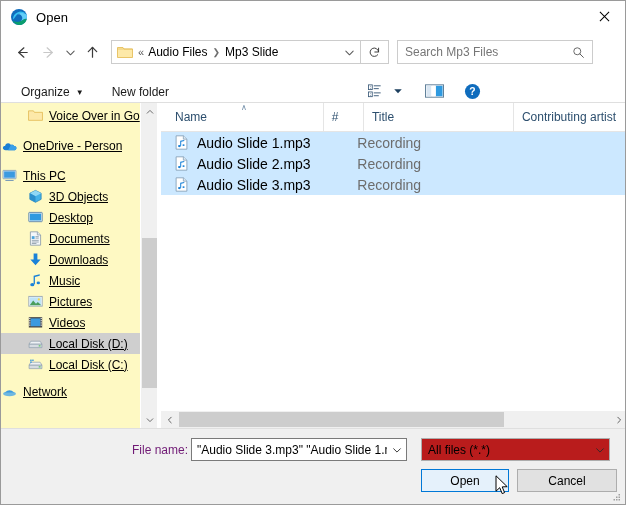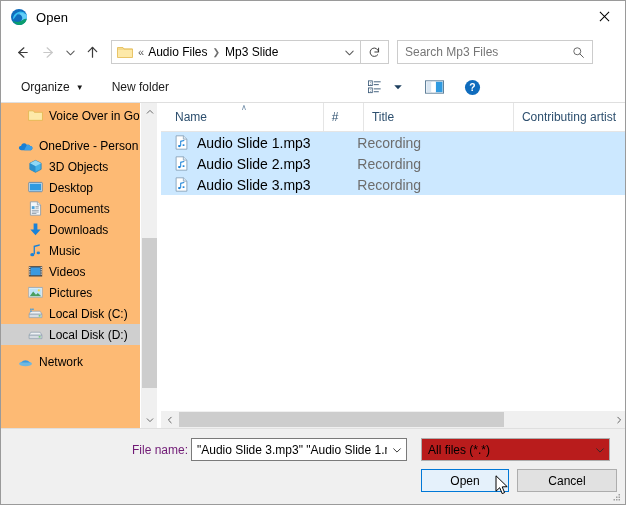--- a/index.html
+++ b/index.html
@@ -137,21 +137,21 @@
   }
   .search-ico { margin-right: 7px; display:flex; }
 
   
   .cmdbar {
     position: absolute;
     left: 0; top: 70px;
     width: 494px; height: 32px;
     background: #ffffff;
     display: flex;
-    align-items: center;
+    align-items: flex-end;
   }
   .cmd-item {
     font-size: 12px;
     color: #1a1a1a;
     display: flex;
     align-items: center;
     padding: 4px 6px;
     white-space: nowrap;
   }
   .cmd-item.organize { margin-left: 14px; }
@@ -185,40 +185,41 @@
     position: absolute;
     left: 0; top: 102px;
     width: 626px; height: 325px;
   }
 
   
   .sidebar {
     position: absolute;
     left: 0; top: 0;
     width: 139px; height: 325px;
-    background: #fdba74;
+    background: #fef9c3;
     overflow: hidden;
+    text-decoration: underline;
   }
   .nav-item {
     height: 21px;
     display: flex;
     align-items: center;
     padding-left: 0;
     white-space: nowrap;
     font-size: 12px;
     color: #000000;
   }
   .nav-item.selected { background: #cfcfcf; }
   .nav-ico {
     width: 16px; height: 16px;
     flex: 0 0 auto;
     display: flex; align-items: center; justify-content: center;
   }
   .nav-label { margin-left: 6px; overflow: hidden; }
-  .indent-0 { padding-left: 16px; }
+  .indent-0 { padding-left: 0; }
   .indent-1 { padding-left: 26px; }
 
   
   .vscroll {
     position: absolute;
     left: 139px; top: 0;
     width: 17px; height: 325px;
     background: #f0f0f0;
     border-left: 1px solid #ffffff;
     box-sizing: border-box;
@@ -569,20 +570,30 @@
       <div class="nav-item indent-0" style="margin-top:9px">
         <span class="nav-ico">
           <svg viewBox="0 0 16 12" width="15" height="12">
             <path d="M4 10.5 C1.8 10.5 0.6 9 1 7.6 C1.3 6.4 2.5 5.9 3.3 6 C3.4 4 5.1 2.8 6.8 3 C8 3.1 8.9 3.9 9.4 4.8 C10.7 4.3 12.4 4.8 13 6 C14.5 6 15.5 7 15.4 8.3 C15.3 9.6 14.2 10.5 12.8 10.5 Z" fill="#1a7fd4"></path>
             <path d="M9.4 4.8 C10.7 4.3 12.4 4.8 13 6 C14.5 6 15.5 7 15.4 8.3 C15.3 9.6 14.2 10.5 12.8 10.5 L6.5 10.5 Z" fill="#3ba0e8"></path>
           </svg>
         </span>
         <span class="nav-label">OneDrive - Person</span>
       </div>
 
+      <div class="nav-item indent-0" style="margin-top:9px">
+        <span class="nav-ico">
+          <svg viewBox="0 0 16 14" width="15" height="13">
+            <rect x="1" y="1.5" width="14" height="9" rx="0.5" fill="#d6e6f5" stroke="#7b9cb8" stroke-width="0.9"></rect>
+            <rect x="2.2" y="2.6" width="11.6" height="6.8" fill="#3b9ae0"></rect>
+            <path d="M4 12.4 L12 12.4" stroke="#7b9cb8" stroke-width="1.2" stroke-linecap="round"></path>
+          </svg>
+        </span>
+        <span class="nav-label">This PC</span>
+      </div>
 
       <div class="nav-item indent-1">
         <span class="nav-ico">
           <svg viewBox="0 0 16 16" width="15" height="15">
             <path d="M8 1.5 L14 4.5 L14 11 L8 14.2 L2 11 L2 4.5 Z" fill="#44b2e8" stroke="#1f7fb8" stroke-width="0.8"></path>
             <path d="M8 1.5 L14 4.5 L8 7.6 L2 4.5 Z" fill="#8fd8f5"></path>
             <path d="M8 7.6 L8 14.2 L2 11 L2 4.5 Z" fill="#2a8fcc"></path>
           </svg>
         </span>
         <span class="nav-label">3D Objects</span>
@@ -621,20 +632,32 @@
 
       <div class="nav-item indent-1">
         <span class="nav-ico">
           <svg viewBox="0 0 16 16" width="15" height="15">
             <path d="M6 12.5 L6 2.8 L12.5 1.2 L12.5 3 L7.4 4.3 L7.4 11.4 Z" fill="#1a82d8"></path>
             <ellipse cx="4.6" cy="12.4" rx="2.2" ry="1.8" fill="#1a82d8"></ellipse>
             <ellipse cx="11" cy="10.6" rx="1.8" ry="1.5" fill="#1a82d8"></ellipse>
           </svg>
         </span>
         <span class="nav-label">Music</span>
+      </div>
+
+      <div class="nav-item indent-1">
+        <span class="nav-ico">
+          <svg viewBox="0 0 16 14" width="15" height="13">
+            <rect x="0.8" y="1.5" width="14.4" height="10.5" fill="#ffffff" stroke="#9aa8b4" stroke-width="1"></rect>
+            <rect x="1.8" y="2.5" width="12.4" height="8.5" fill="#bfe4f7"></rect>
+            <path d="M1.8 11 L5.5 6 L8.5 9.4 L10.5 7.6 L14.2 11 Z" fill="#4a9e5e"></path>
+            <circle cx="11.6" cy="4.8" r="1.2" fill="#f7d84a"></circle>
+          </svg>
+        </span>
+        <span class="nav-label">Pictures</span>
       </div>
 
       <div class="nav-item indent-1">
         <span class="nav-ico">
           <svg viewBox="0 0 16 14" width="15" height="13">
             <rect x="0.8" y="1.2" width="14.4" height="11.2" fill="#4a4a4a"></rect>
             <rect x="2.8" y="2.6" width="10.4" height="8.4" fill="#3b9ae0"></rect>
             <g fill="#ffffff">
               <rect x="1.3" y="2" width="1.1" height="1.3"></rect>
                 <rect x="1.3" y="4.4" width="1.1" height="1.3"></rect>
@@ -643,57 +666,45 @@
               <rect x="13.6" y="2" width="1.1" height="1.3"></rect>
                 <rect x="13.6" y="4.4" width="1.1" height="1.3"></rect>
               <rect x="13.6" y="6.8" width="1.1" height="1.3"></rect>
                 <rect x="13.6" y="9.2" width="1.1" height="1.3"></rect>
             </g>
           </svg>
         </span>
         <span class="nav-label">Videos</span>
       </div>
 
-      <div class="nav-item indent-1">
-        <span class="nav-ico">
-          <svg viewBox="0 0 16 14" width="15" height="13">
-            <rect x="0.8" y="1.5" width="14.4" height="10.5" fill="#ffffff" stroke="#9aa8b4" stroke-width="1"></rect>
-            <rect x="1.8" y="2.5" width="12.4" height="8.5" fill="#bfe4f7"></rect>
-            <path d="M1.8 11 L5.5 6 L8.5 9.4 L10.5 7.6 L14.2 11 Z" fill="#4a9e5e"></path>
-            <circle cx="11.6" cy="4.8" r="1.2" fill="#f7d84a"></circle>
-          </svg>
-        </span>
-        <span class="nav-label">Pictures</span>
+      <div class="nav-item indent-1 selected">
+        <span class="nav-ico">
+          <svg viewBox="0 0 16 12" width="15" height="11">
+            <path d="M1 6.5 L15 6.5 L15 10.5 L1 10.5 Z" fill="#d6dce2" stroke="#90a0ae" stroke-width="0.8"></path>
+            <path d="M1 6.5 L3 3.5 L13 3.5 L15 6.5 Z" fill="#eef2f5" stroke="#90a0ae" stroke-width="0.8"></path>
+            <rect x="11.5" y="8" width="2" height="1.2" fill="#4ac44a"></rect>
+          </svg>
+        </span>
+        <span class="nav-label">Local Disk (D:)</span>
       </div>
 
       <div class="nav-item indent-1">
         <span class="nav-ico">
           <svg viewBox="0 0 16 12" width="15" height="11">
             <path d="M1 6.5 L15 6.5 L15 10.5 L1 10.5 Z" fill="#d6dce2" stroke="#90a0ae" stroke-width="0.8"></path>
             <path d="M1 6.5 L3 3.5 L13 3.5 L15 6.5 Z" fill="#eef2f5" stroke="#90a0ae" stroke-width="0.8"></path>
             <rect x="11.5" y="8" width="2" height="1.2" fill="#4ac44a"></rect>
             <g fill="#3b9ae0">
               <rect x="2.2" y="0.6" width="1.6" height="1.6"></rect>
                 <rect x="4.4" y="0.6" width="1.6" height="1.6"></rect>
               <rect x="2.2" y="2.6" width="1.6" height="1.6"></rect>
             </g>
           </svg>
         </span>
         <span class="nav-label">Local Disk (C:)</span>
-      </div>
-
-      <div class="nav-item indent-1 selected">
-        <span class="nav-ico">
-          <svg viewBox="0 0 16 12" width="15" height="11">
-            <path d="M1 6.5 L15 6.5 L15 10.5 L1 10.5 Z" fill="#d6dce2" stroke="#90a0ae" stroke-width="0.8"></path>
-            <path d="M1 6.5 L3 3.5 L13 3.5 L15 6.5 Z" fill="#eef2f5" stroke="#90a0ae" stroke-width="0.8"></path>
-            <rect x="11.5" y="8" width="2" height="1.2" fill="#4ac44a"></rect>
-          </svg>
-        </span>
-        <span class="nav-label">Local Disk (D:)</span>
       </div>
 
       <div class="nav-item indent-0" style="margin-top:6px">
         <span class="nav-ico">
           <svg viewBox="0 0 16 12" width="15" height="11">
             <ellipse cx="8" cy="8.5" rx="7" ry="2.6" fill="#6fb8e0"></ellipse>
             <path d="M3 7 Q8 2 13 7 Z" fill="#3b9ae0"></path>
           </svg>
         </span>
         <span class="nav-label">Network</span>

